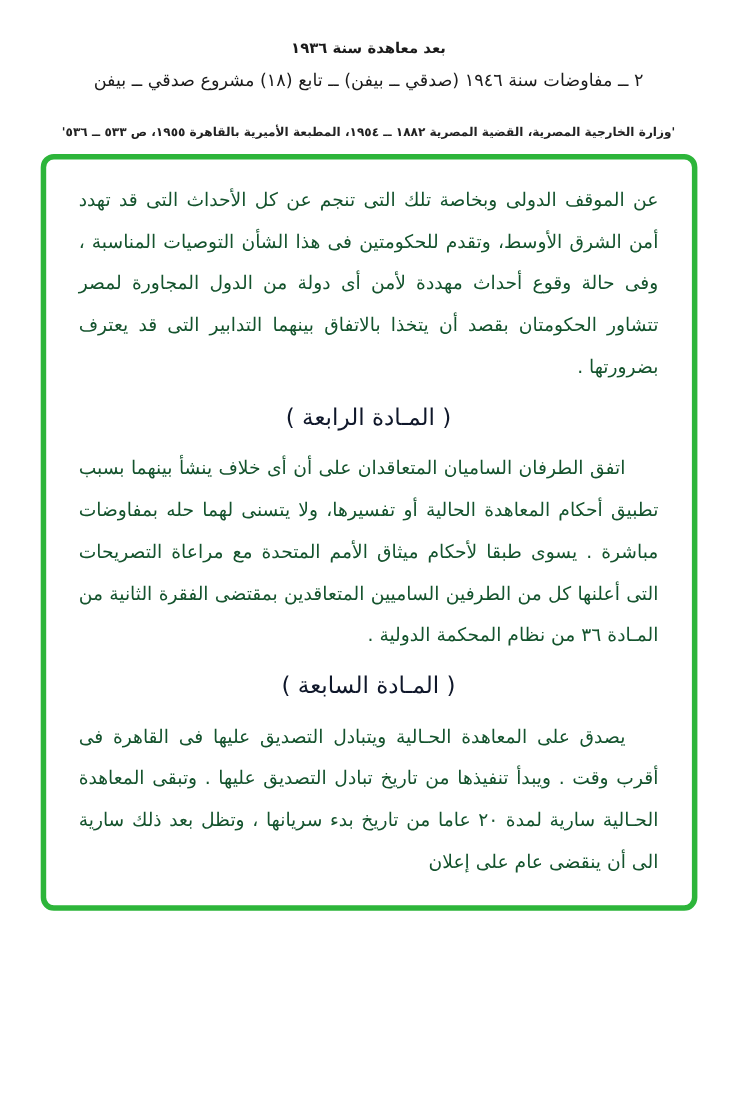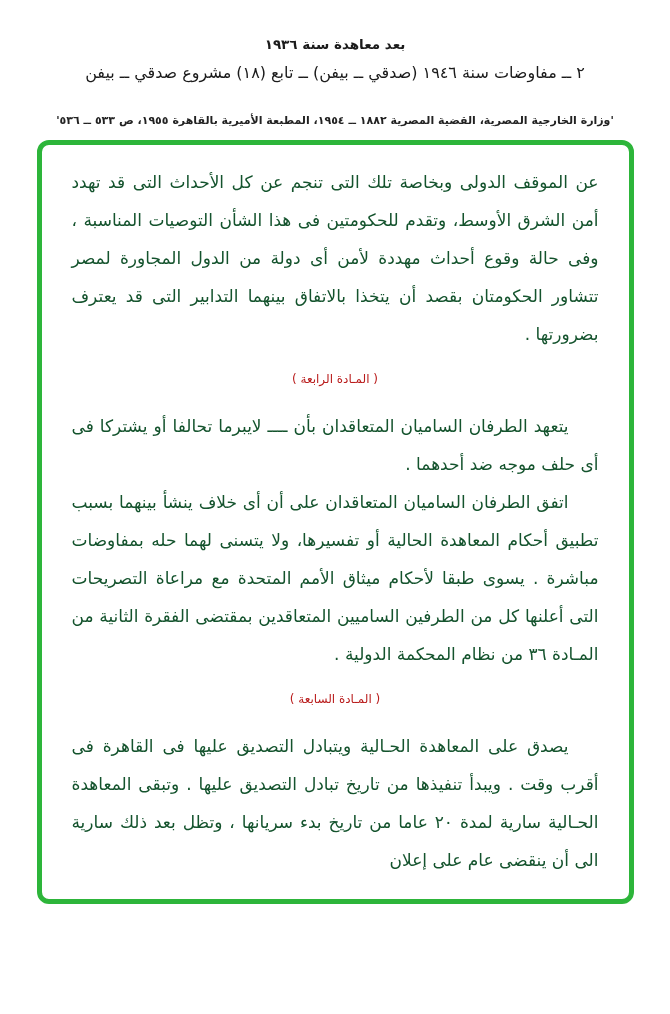--- a/index.html
+++ b/index.html
@@ -49,43 +49,42 @@
     direction: rtl;
     text-align: justify;
     font-size: 17px;
     line-height: 38px;
     color: #14532d;
   }
   .body-par.indent { text-indent: 30px; }
   .article-heading {
     direction: rtl;
     text-align: center;
-    font-size: 12px;
+    font-size: 21px;
     line-height: 28px;
     margin: 12px 0 14px 0;
-    color: #b91c1c;
+    color: #0f172a;
   }
 </style>
 </head>
 <body>
 
 <div class="page">
 
   <div class="header">
     <div class="header-line1">بعد معاهدة سنة ١٩٣٦</div>
     <div class="header-line2">٢ ــ مفاوضات سنة ١٩٤٦ (صدقي ــ بيفن) ــ تابع (١٨) مشروع صدقي ــ بيفن</div>
     <div class="header-line3">'وزارة الخارجية المصرية، القضية المصرية ١٨٨٢ ــ ١٩٥٤، المطبعة الأميرية بالقاهرة ١٩٥٥، ص ٥٣٣ ــ ٥٣٦'</div>
   </div>
 
   <div class="excerpt-box" style="border-color: rgb(45, 181, 58);">
 
     <p class="body-par">عن الموقف الدولى وبخاصة تلك التى تنجم عن كل الأحداث التى قد تهدد أمن الشرق الأوسط، وتقدم للحكومتين فى هذا الشأن التوصيات المناسبة ، وفى حالة وقوع أحداث مهددة لأمن أى دولة من الدول المجاورة لمصر تتشاور الحكومتان بقصد أن يتخذا بالاتفاق بينهما التدابير التى قد يعترف بضرورتها .</p>
 
     <div class="article-heading">( المـادة الرابعة )</div>
-    <p class="body-par indent">يتعهد الطرفان الساميان المتعاقدان بأن ــــ لايبرما تحالفا أو يشتركا فى أى حلف موجه ضد أحدهما .</p>
 
 
     <p class="body-par indent">اتفق الطرفان الساميان المتعاقدان على أن أى خلاف ينشأ بينهما بسبب تطبيق أحكام المعاهدة الحالية أو تفسيرها، ولا يتسنى لهما حله بمفاوضات مباشرة . يسوى طبقا لأحكام ميثاق الأمم المتحدة مع مراعاة التصريحات التى أعلنها كل من الطرفين الساميين المتعاقدين بمقتضى الفقرة الثانية من المـادة ٣٦ من نظام المحكمة الدولية .</p>
 
     <div class="article-heading">( المـادة السابعة )</div>
     <p class="body-par indent"><span>يصدق على المعاهدة الحـالية ويتبادل التصديق عليها فى القاهرة فى أقرب وقت . ويبدأ تنفيذها من تاريخ تبادل التصديق عليها . وتبقى المعاهدة الحـالية سارية لمدة ٢٠ عاما من تاريخ بدء سريانها ، وتظل بعد ذلك سارية الى أن ينقضى عام على إعلان </span></p>
 
   </div>
 
 </div>

